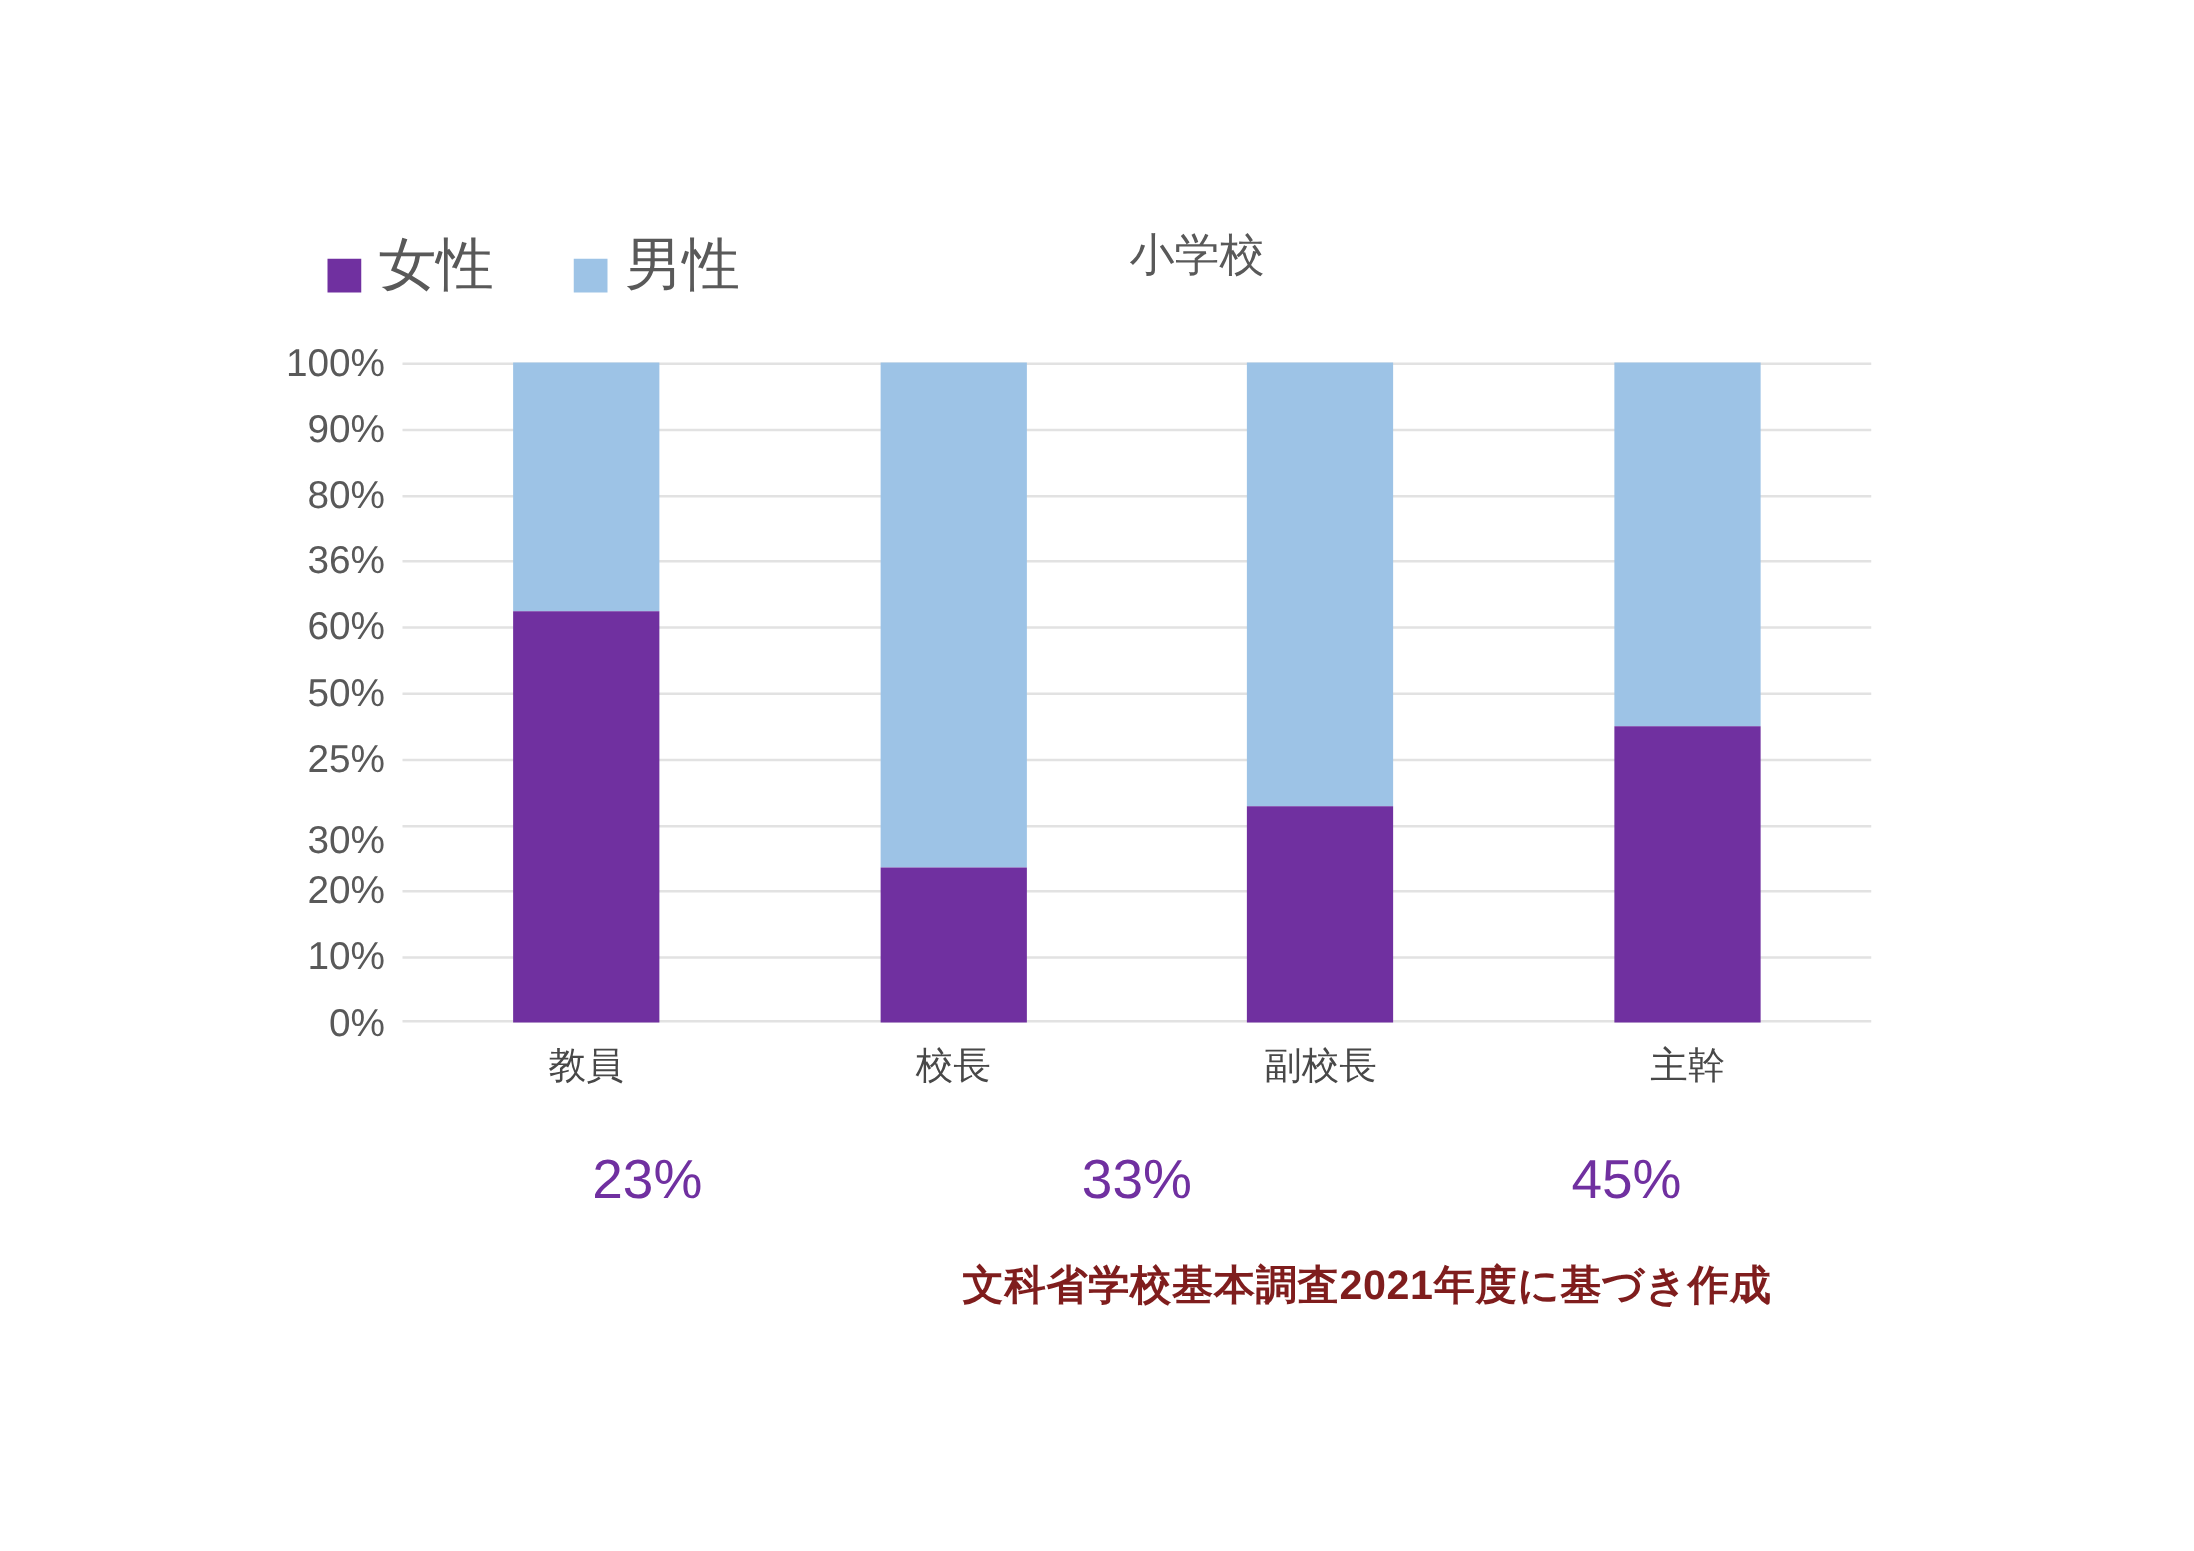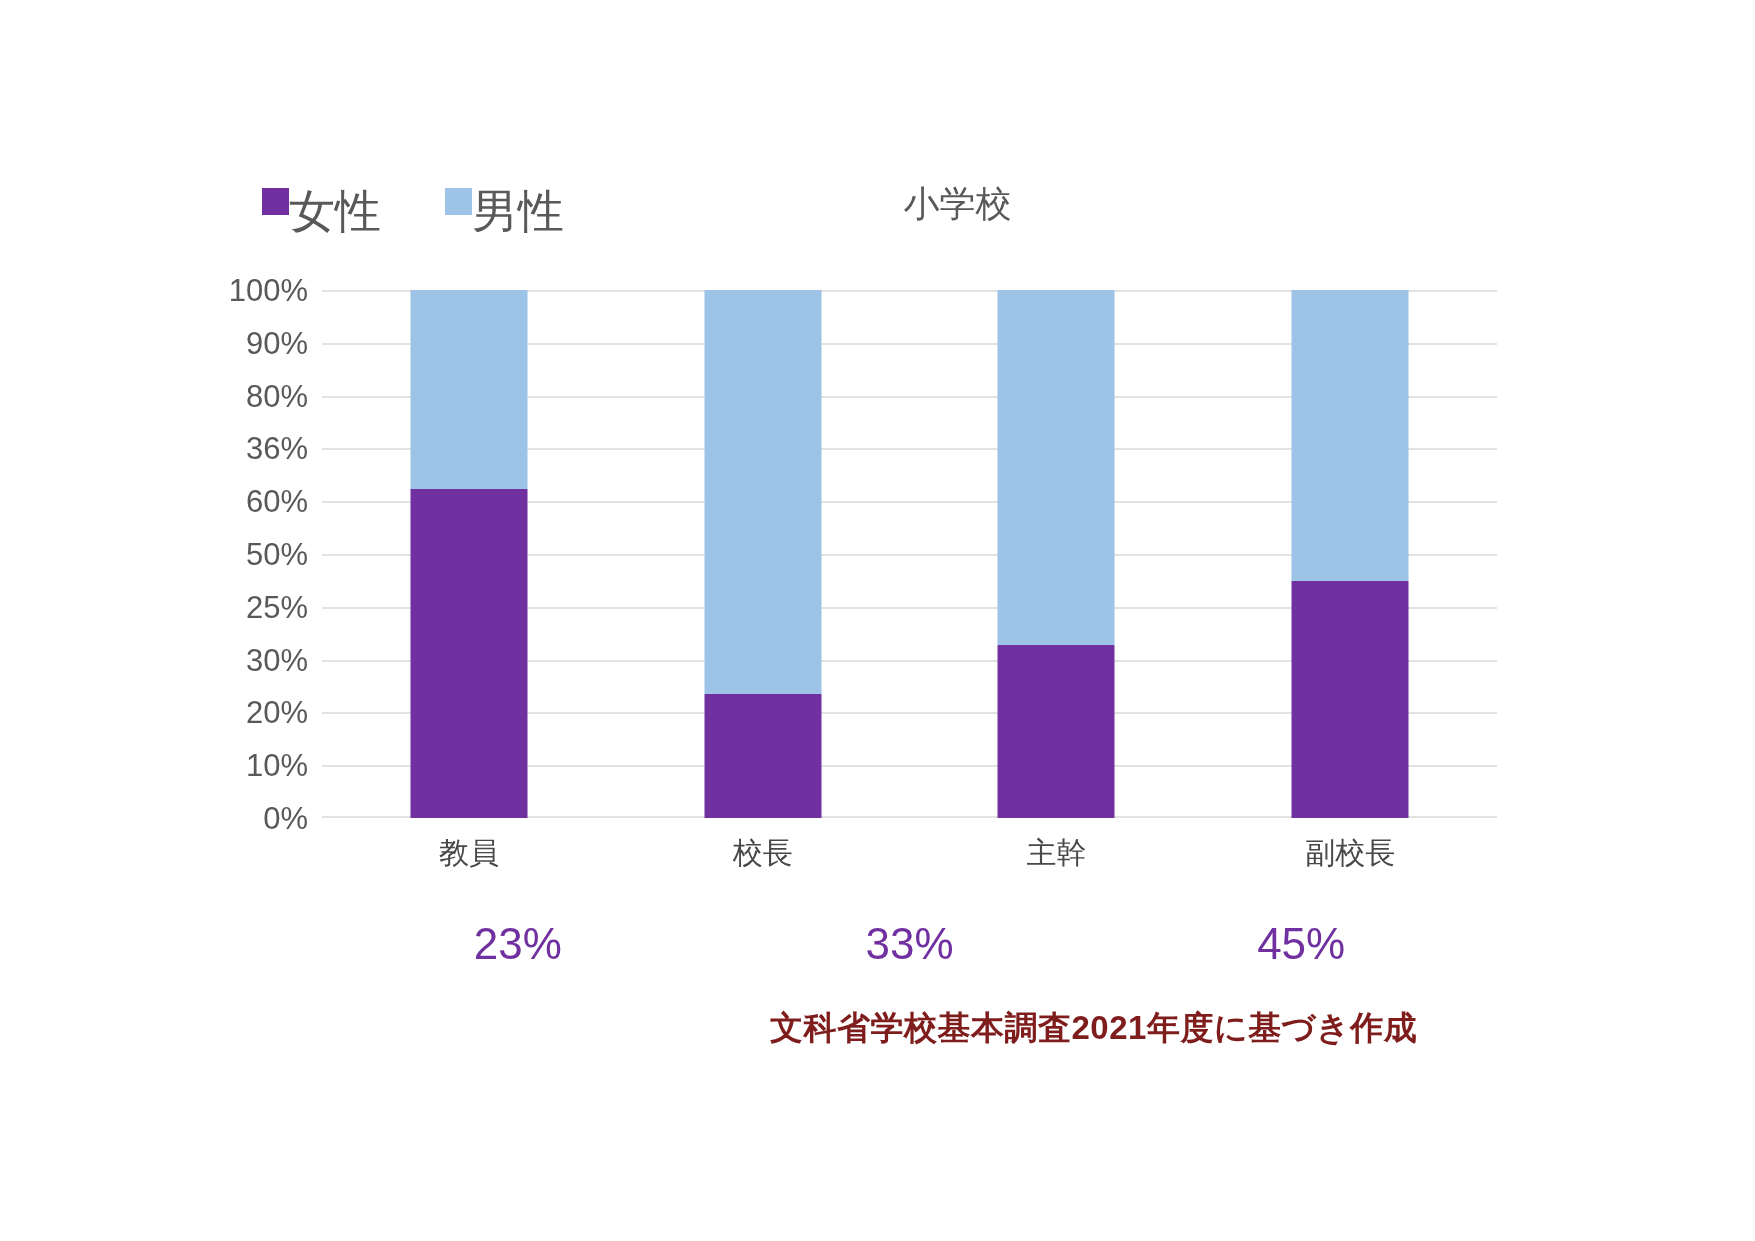--- a/index.html
+++ b/index.html
@@ -28,21 +28,22 @@
   .legend {
     position: absolute;
     left: 262px;
     top: 188px;
     display: flex;
     align-items: center;
     gap: 64px;
   }
   .legend-entry {
     display: flex;
-    align-items: flex-start;
+    align-items: flex-end;
+    gap: 14px;
   }
   .legend-swatch {
     width: 27px;
     height: 27px;
     display: block;
   }
   .legend-label {
     font-size: 46px;
     line-height: 1;
     color: #595959;
@@ -195,21 +196,21 @@
   </div>
 
   <div class="yaxis" id="yaxis">
       <div class="ytick" style="top: 0px;">100%</div>
       <div class="ytick" style="top: 52.8px;">90%</div>
       <div class="ytick" style="top: 105.6px; text-align: center;">80%</div>
       <div class="ytick" style="top: 158.4px;">36%</div>
       <div class="ytick" style="top: 211.2px;">60%</div>
       <div class="ytick" style="top: 264px;">50%</div>
       <div class="ytick" style="top: 316.8px;">25%</div>
-      <div class="ytick" style="top: 370px;">30%</div>
+      <div class="ytick" style="top: 382px;">30%</div>
       <div class="ytick" style="top: 422.4px;">20%</div>
       <div class="ytick" style="top: 475.2px;">10%</div>
       <div class="ytick" style="top: 528px;">0%</div>
     </div>
 
   <div class="plot-wrap">
     <div class="gridlines" id="gridlines">
         <div class="gridline" style="top: 0px;"></div>
         <div class="gridline" style="top: 52.8px;"></div>
         <div class="gridline" style="top: 105.6px;"></div>
@@ -246,22 +247,22 @@
             <div class="seg-male" style="background: rgb(157, 195, 230); height: 55.2%;"></div>
             <div class="seg-female" style="background: rgb(112, 48, 160); height: 44.8%;"></div>
           </div>
         </div>
       </div>
   </div>
 
   <div class="xaxis" id="xaxis">
       <div class="xcat">教員</div>
       <div class="xcat">校長</div>
+      <div class="xcat">副校長</div>
       <div class="xcat">主幹</div>
-      <div class="xcat">副校長</div>
     </div>
 
   <div class="valrow" id="valrow">
       <div class="valcell">23%</div>
       <div class="valcell">33%</div>
       <div class="valcell">45%</div>
     </div>
 
   <div class="footnote">文科省学校基本調査2021年度に基づき作成</div>
 

